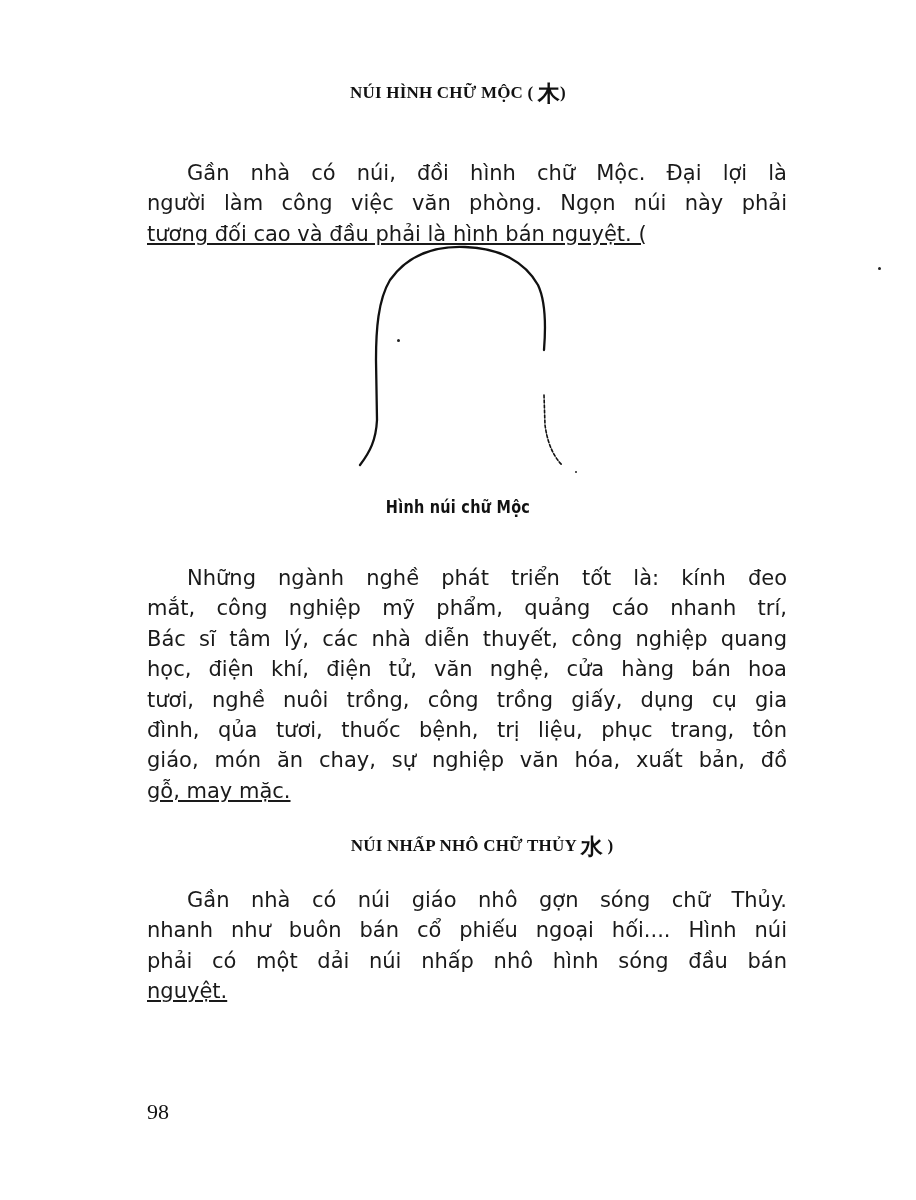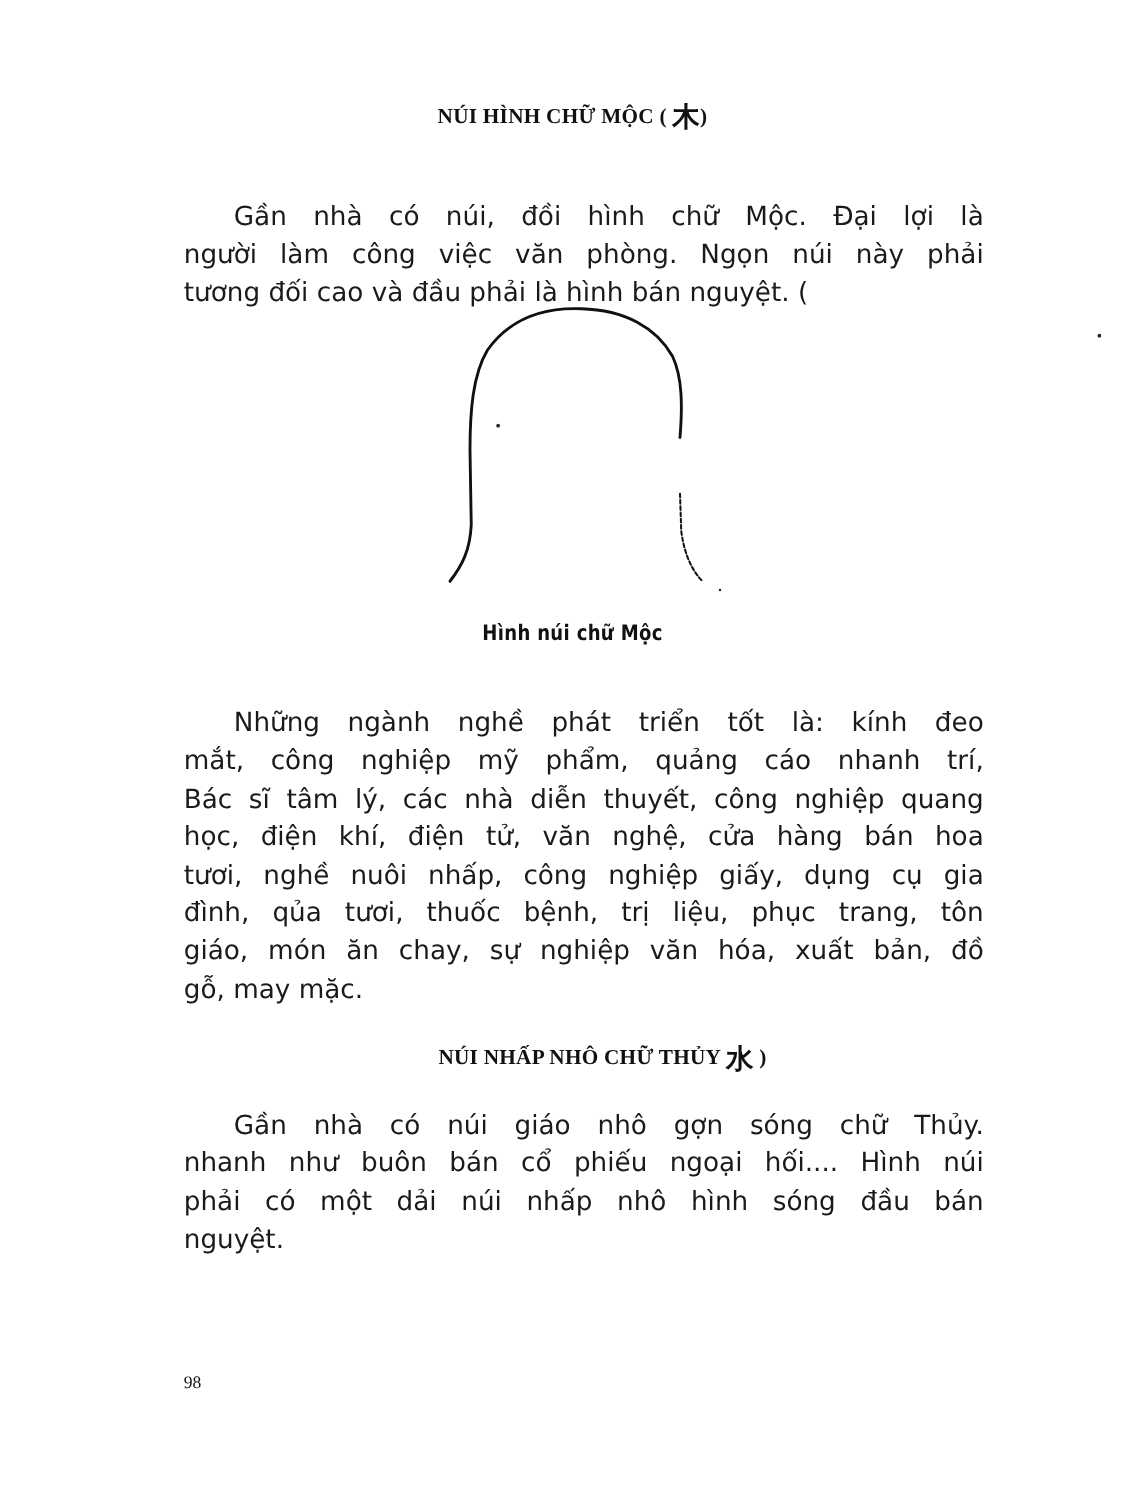--- a/index.html
+++ b/index.html
@@ -48,20 +48,21 @@
       width: 40px;
     }
     .para .line {
       display: block;
       text-align: justify;
       text-align-last: justify;
       white-space: nowrap;
     }
     .para .line.last {
       text-align-last: left;
+      text-decoration: underline;
     }
     .caption {
       position: absolute;
       left: 0;
       width: 916px;
       top: 497px;
       text-align: center;
       font-family: "DejaVu Sans", sans-serif;
       font-weight: bold;
       font-size: 17px;
@@ -74,21 +75,21 @@
       left: 340px;
       top: 240px;
       width: 250px;
       height: 240px;
     }
     .page-number {
       position: absolute;
       left: 147px;
       top: 1099px;
       font-family: "Liberation Serif", serif;
-      font-size: 14px;
+      font-size: 22px;
       color: #111;
     }
     .speck {
       position: absolute;
       width: 3px;
       height: 3px;
       background: #222;
       border-radius: 50%;
     }
   </style>
@@ -115,21 +116,21 @@
   <div class="speck" style="left:235px; top:231px; width:2px; height:2px;"></div>
 </div>
 
 <div class="caption">Hình núi chữ Mộc</div>
 
 <div class="para" style="top:563px;">
   <span class="line"><span class="indent"></span><span>Những ngành nghề phát triển tốt là: kính đeo</span></span>
   <span class="line">mắt, công nghiệp mỹ phẩm, quảng cáo nhanh trí,</span>
   <span class="line">Bác sĩ tâm lý, các nhà diễn thuyết, công nghiệp quang</span>
   <span class="line">học, điện khí, điện tử, văn nghệ, cửa hàng bán hoa</span>
-  <span class="line">tươi, nghề nuôi nhấp, công nghiệp giấy, dụng cụ gia</span>
+  <span class="line">tươi, nghề nuôi trồng, công trồng giấy, dụng cụ gia</span>
   <span class="line">đình, qủa tươi, thuốc bệnh, trị liệu, phục trang, tôn</span>
   <span class="line">giáo, món ăn chay, sự nghiệp văn hóa, xuất bản, đồ</span>
   <span class="line last">gỗ, may mặc.</span>
 </div>
 
 <div class="heading" style="top:832px;padding-left:24px;">
   <span>NÚI NHẤP NHÔ CHỮ THỦY</span>
   <span class="glyph">水</span>
   <span>)</span>
 </div>

